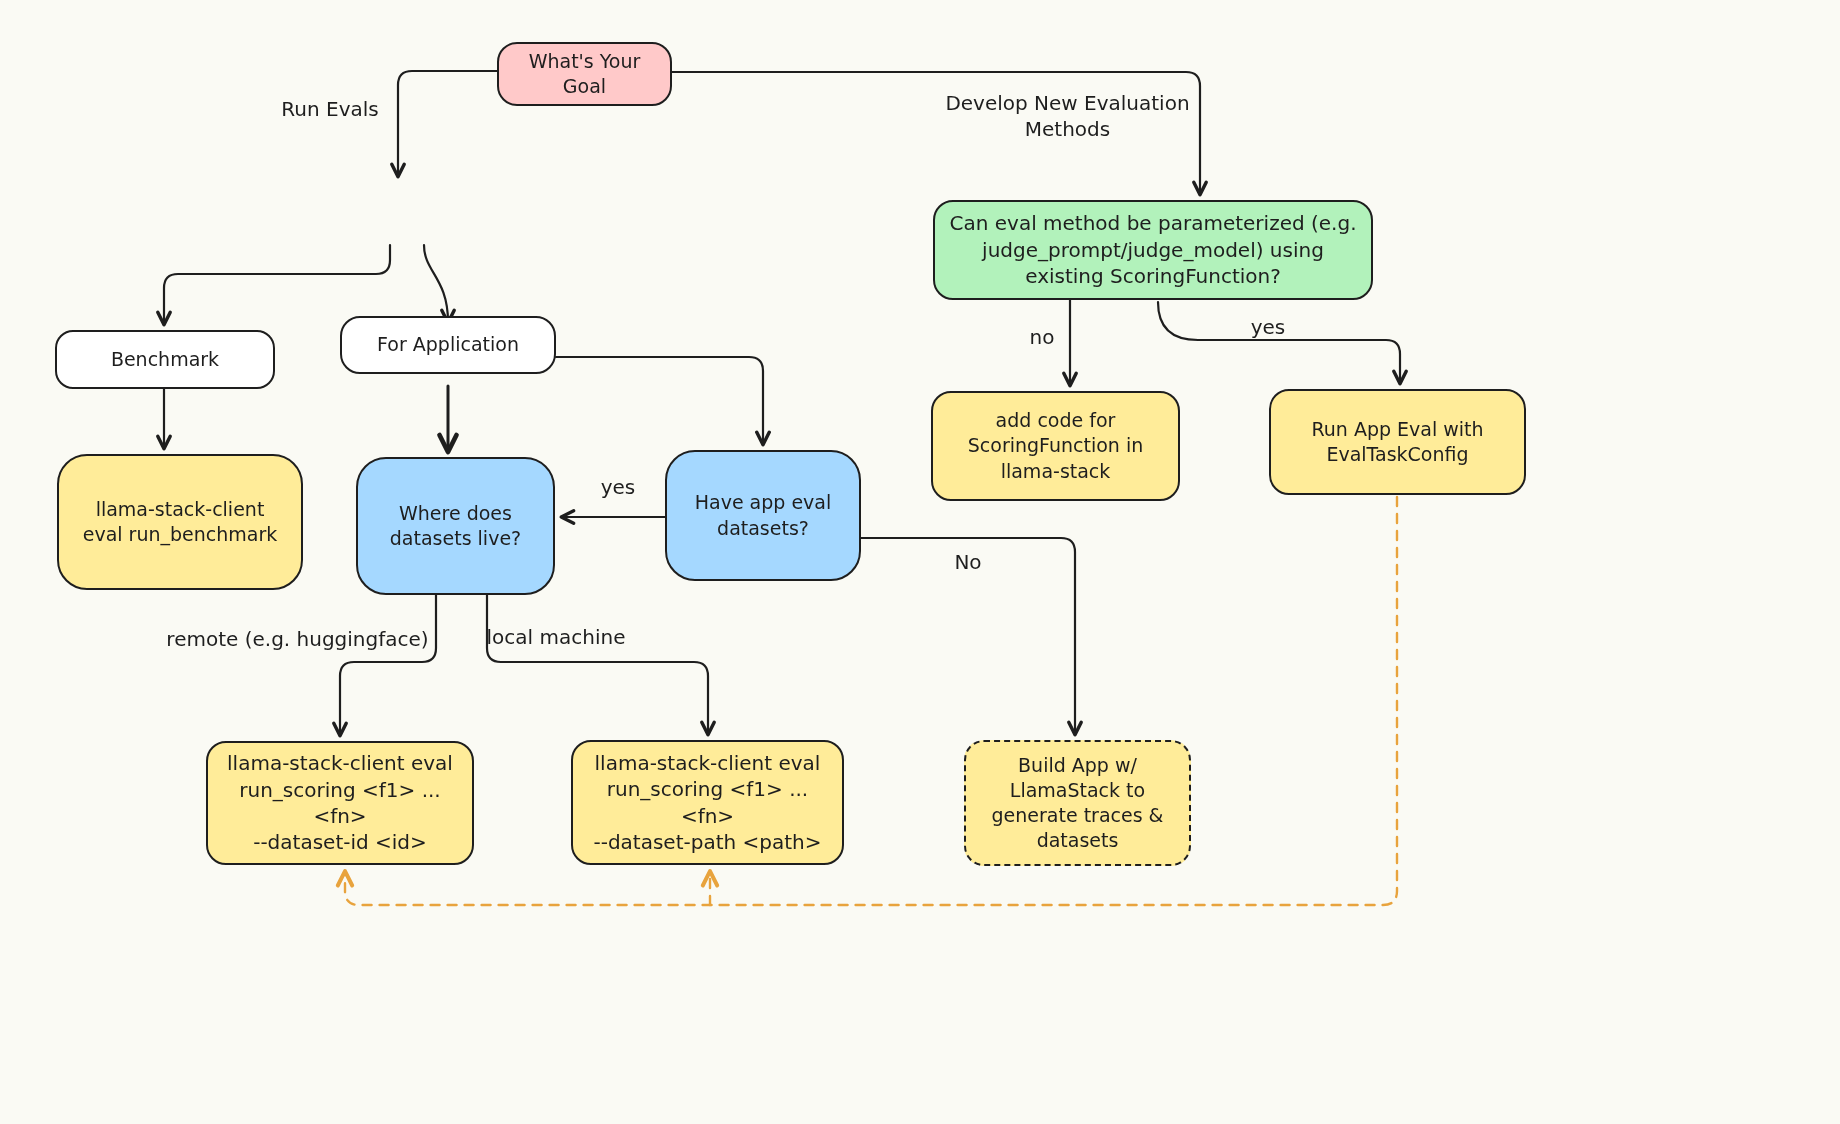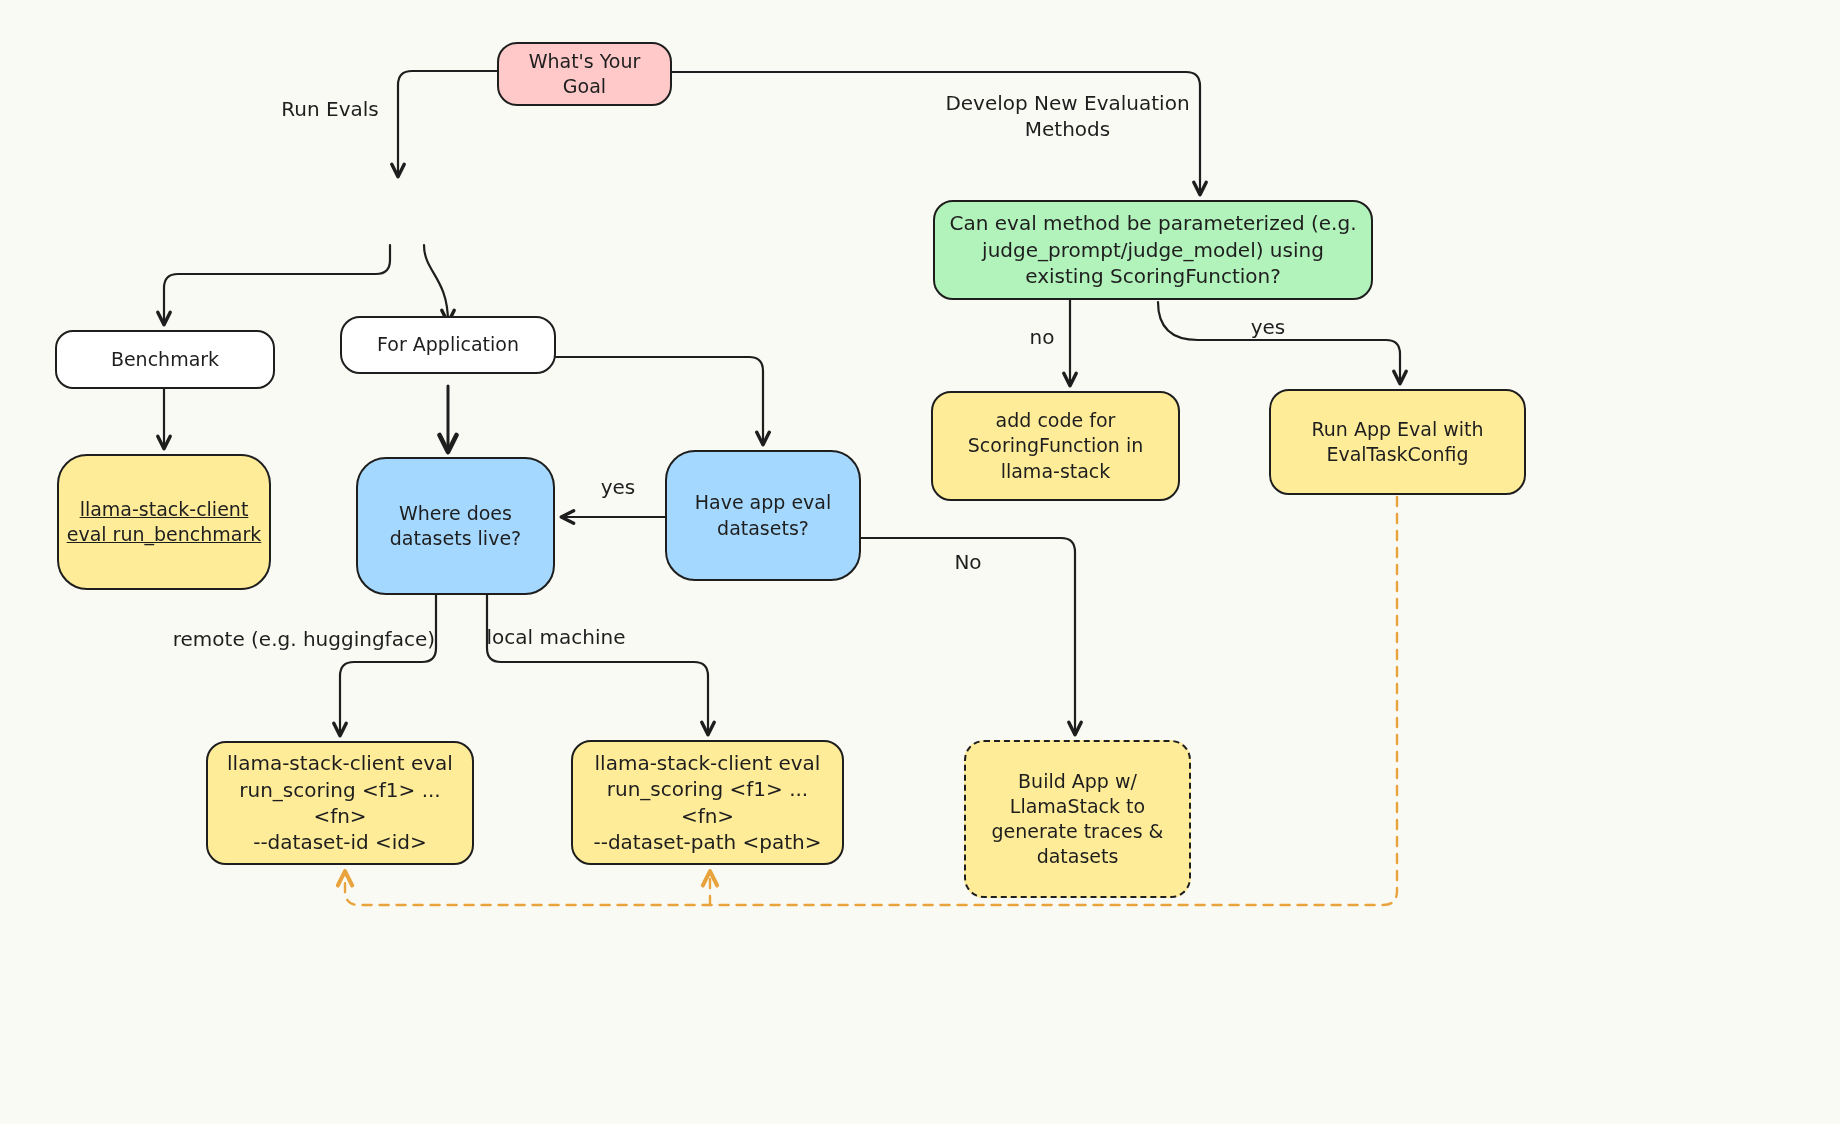--- a/index.html
+++ b/index.html
@@ -33,36 +33,36 @@
     line-height:1.3;
     text-align:center;
     white-space:pre-line;
   }
   
   #n-goal{left:497px;top:42px;width:175px;height:64px;}
   #n-which{left:295px;top:182px;width:220px;height:63px;}
   #n-caneval{left:933px;top:200px;width:440px;height:100px;}
   #n-benchmark{left:55px;top:330px;width:220px;height:59px;border-radius:18px;}
   #n-forapp{left:340px;top:316px;width:216px;height:58px;}
-  #n-runbench{left:57px;top:454px;width:214px;height:136px;text-decoration:underline;}
+  #n-runbench{left:57px;top:454px;width:246px;height:136px;}
   #n-where{left:356px;top:457px;width:199px;height:138px;}
   #n-have{left:665px;top:450px;width:196px;height:131px;}
   #n-addcode{left:931px;top:391px;width:249px;height:110px;}
   #n-runappeval{left:1269px;top:389px;width:257px;height:106px;}
   #n-scoringid{left:206px;top:741px;width:268px;height:124px;}
   #n-scoringpath{left:571px;top:740px;width:273px;height:125px;}
-  #n-buildapp{left:964px;top:740px;width:227px;height:158px;}
+  #n-buildapp{left:964px;top:740px;width:227px;height:126px;}
   
   #l-runevals{left:270px;top:96px;width:120px;}
   #l-develop{left:930px;top:90px;width:275px;}
   #l-noparam{left:1022px;top:324px;width:40px;}
   #l-yesparam{left:1243px;top:314px;width:50px;}
   #l-yeshave{left:593px;top:474px;width:50px;}
   #l-nohave{left:948px;top:549px;width:40px;}
-  #l-remote{left:160px;top:626px;width:275px;text-align:right;}
+  #l-remote{left:160px;top:626px;width:275px;}
   #l-local{left:486px;top:624px;width:140px;}
 </style>
 </head>
 <body>
 
 <div id="canvas" style="background-color: rgb(250, 250, 244);">
 
   <svg id="edges" xmlns="http://www.w3.org/2000/svg">
     <defs>
       <marker id="ah" viewBox="0 0 12 12" refX="9.5" refY="6" markerWidth="8.5" markerHeight="8.5" orient="auto">

